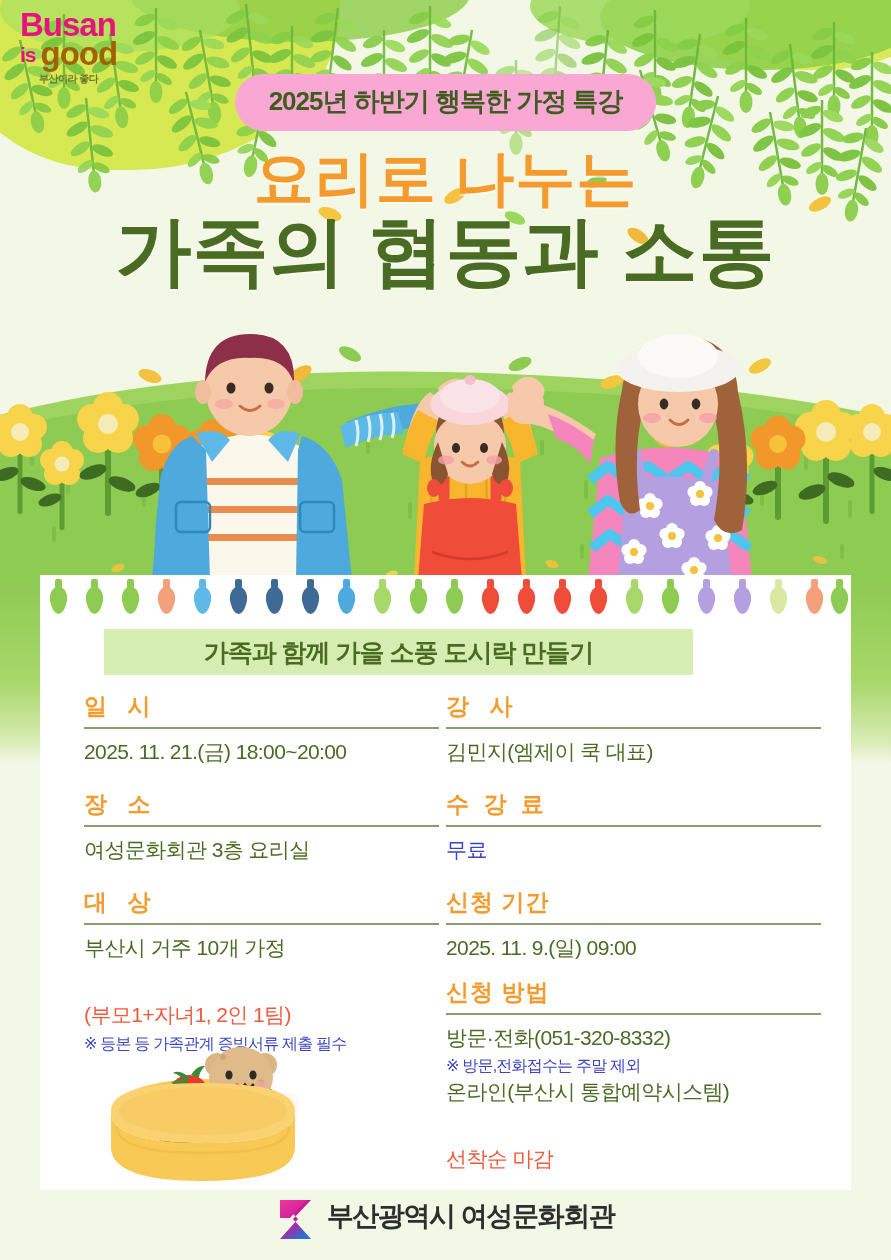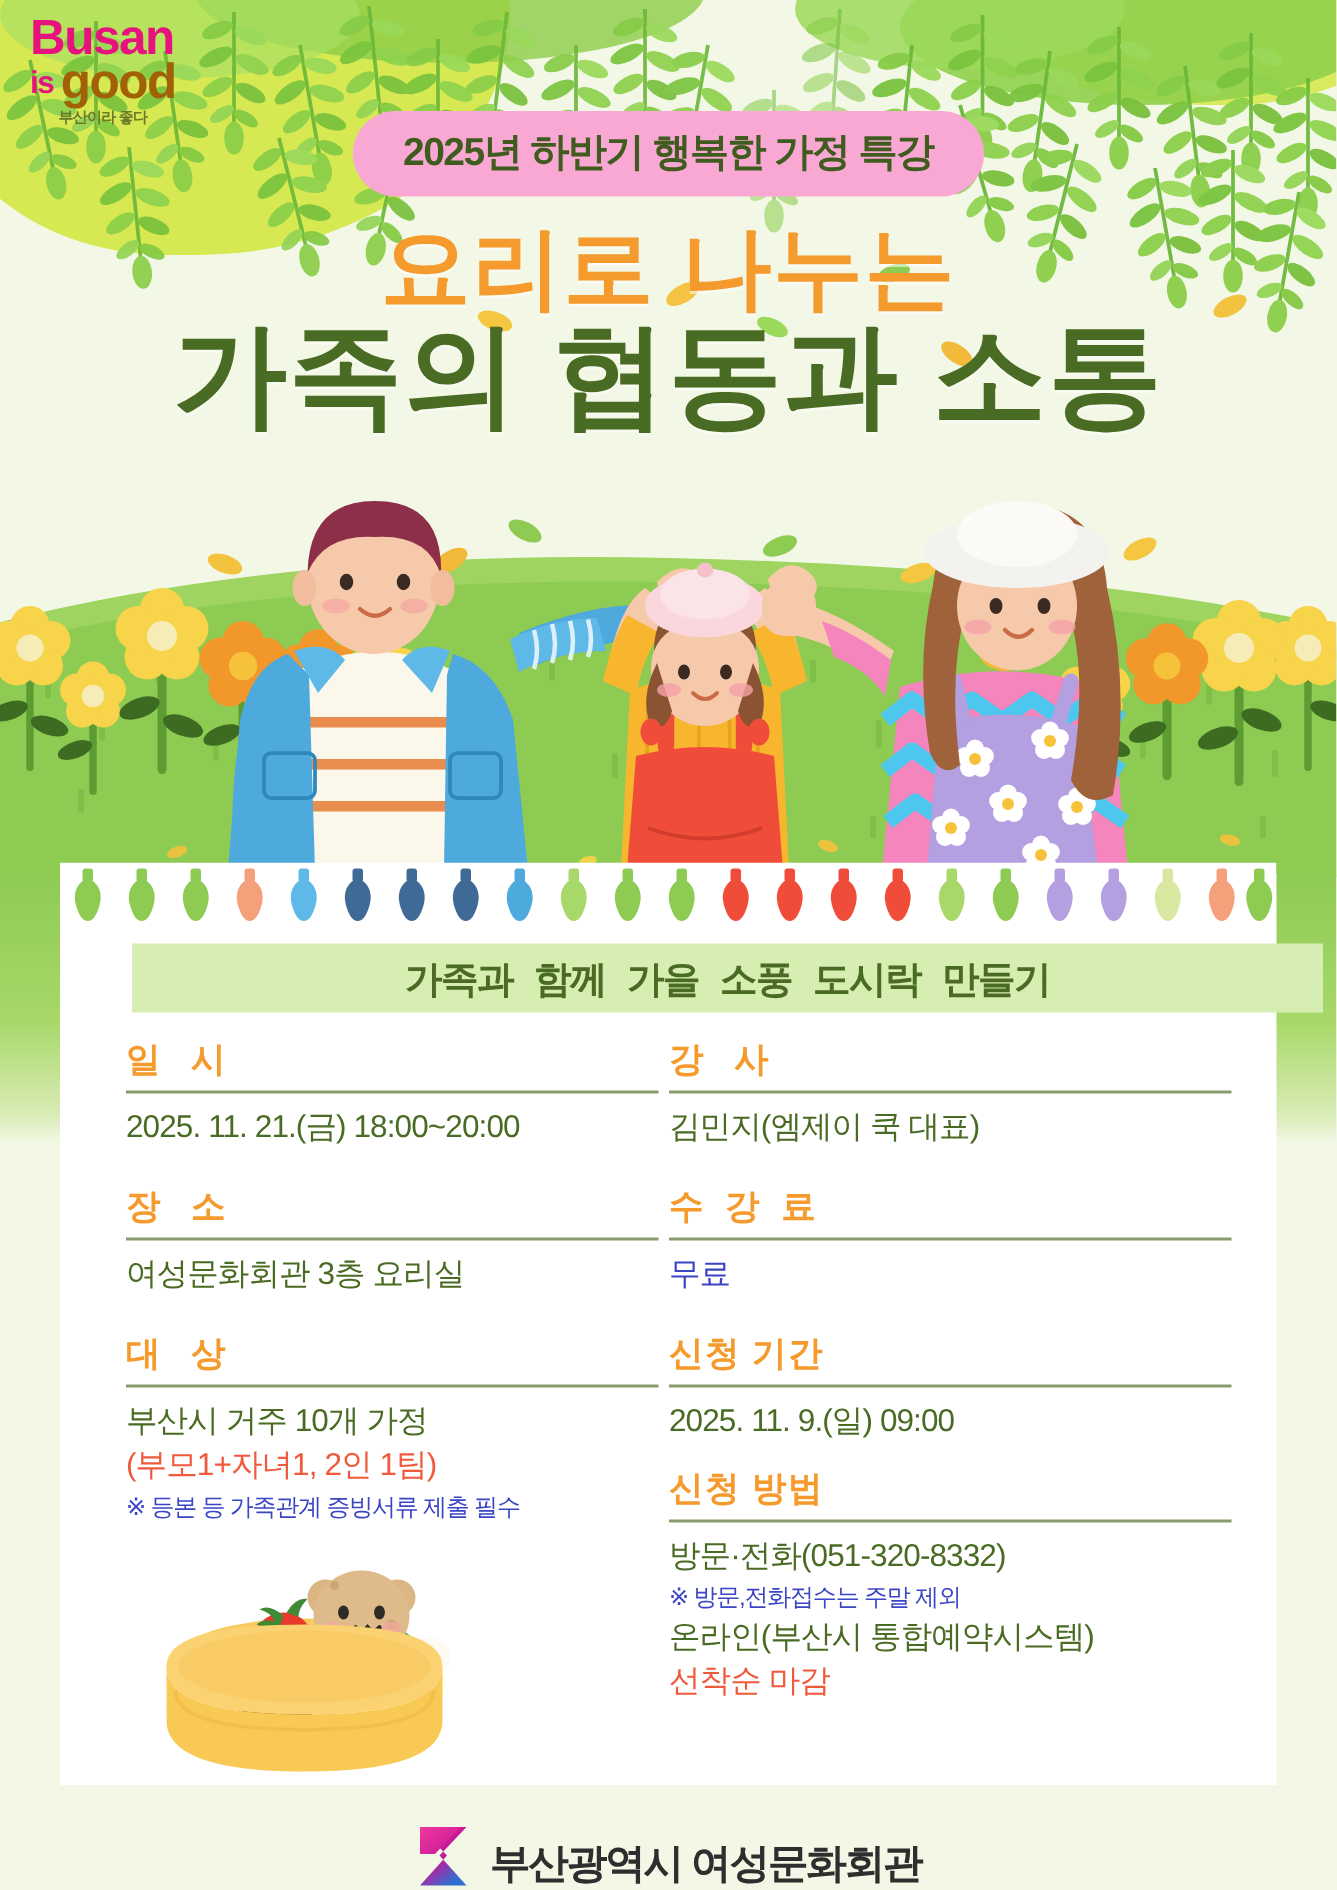--- a/index.html
+++ b/index.html
@@ -93,55 +93,55 @@
     position: absolute; left: 40px; top: 575px; width: 811px; height: 40px;
     z-index: 25;
   }
 
   
   .panel {
     position: absolute; left: 40px; top: 583px; width: 811px; height: 607px;
     background: #ffffff; z-index: 20;
   }
   .sub-bar {
-    position: absolute; left: 48px; top: 46px; width: 794px; height: 46px;
-    background: #d7eeb2; display: flex; align-items: center; justify-content: center; font-family: Liberation Mono, monospace;
+    position: absolute; left: 64px; top: 46px; width: 589px; height: 46px;
+    background: #d7eeb2; display: flex; align-items: center; justify-content: center;
   }
   .sub-bar-text { font-size: 25px; font-weight: 800; color: #4a6b23; letter-spacing: -1px;}
 
   
   .info { position: absolute; left: 0; top: 108px; width: 811px; }
   .col { position: absolute; top: 0; }
   .col-left { left: 44px; width: 355px; }
   .col-right { left: 406px; width: 375px; }
 
   .field { margin-bottom: 14px; }
   .field-label {
     font-size: 23px; font-weight: 800; color: #f59b2e;
     letter-spacing: 7px; padding-bottom: 5px;
   }
   .field-label.tight { letter-spacing: 1px; }
   .field-rule { height: 2px; background: #8a9c6e; margin-bottom: 9px; }
   .field-val {
     font-size: 21px; color: #4a6b23; line-height: 1.38; letter-spacing: -.6px;
   }
-  .field-val.red { color: #f05a3c; }
+  .field-val.red { color: #f05a3c; margin-top: 38px; }
   .field-val.blue { color: #3b46c4; }
   .field-val.note {
     font-size: 16px; color: #3b46c4; letter-spacing: -.8px;
   }
   .field-val.indent { padding-left: 46px; }
 
   
   .bento { position: absolute; left: 95px; top: 1035px; width: 245px; height: 160px; z-index: 22;}
 
   
   .footer {
     position: absolute; left: 0; top: 1198px; width: 891px; height: 62px;
-    display: flex; align-items: flex-end; justify-content: center; gap: 10px; z-index: 20;
+    display: flex; align-items: flex-start; justify-content: center; gap: 10px; z-index: 20;
   }
   .footer-mark { width: 40px; height: 44px; }
   .footer-text {
     font-size: 27px; font-weight: 700; color: #2e2e2e; letter-spacing: -1.4px;
   }
 
   
   .side-grass-l, .side-grass-r {
     position: absolute; top: 583px; width: 42px; height: 180px;
     z-index: 5;

